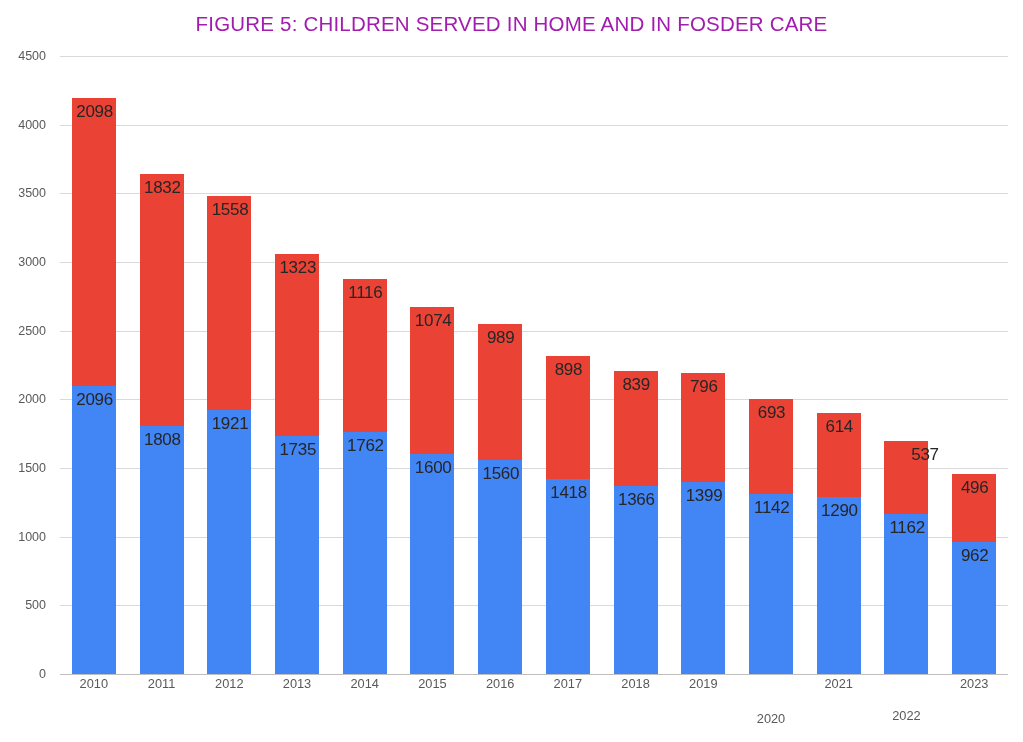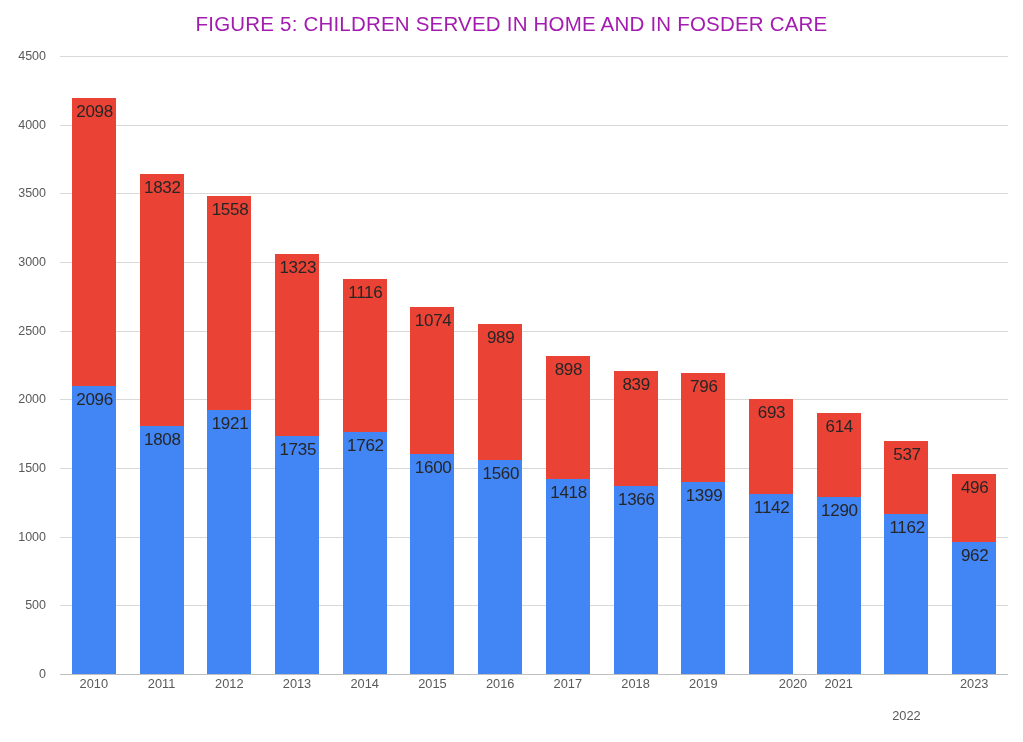--- a/index.html
+++ b/index.html
@@ -240,41 +240,41 @@
       <div class="bar-col" style="left: 756.714px; height: 618px;">
         <div class="seg seg-home" style="height: 177.16px; background: rgb(66, 133, 244);"></div>
         <div class="seg seg-foster" style="height: 84.3227px; bottom: 177.16px; background: rgb(234, 67, 53);"></div>
         <div class="seg-label lbl-home" style="bottom: 153.16px;">1290</div>
         <div class="seg-label lbl-foster" style="bottom: 237.483px;">614</div>
       </div>
       <div class="bar-col" style="left: 824.429px; height: 618px;">
         <div class="seg seg-home" style="height: 159.581px; background: rgb(66, 133, 244);"></div>
         <div class="seg seg-foster" style="height: 73.748px; bottom: 159.581px; background: rgb(234, 67, 53);"></div>
         <div class="seg-label lbl-home" style="bottom: 135.581px;">1162</div>
-        <div class="seg-label lbl-foster" style="bottom: 209.329px;">537</div>
+        <div class="seg-label lbl-foster" style="bottom: 209.329px; margin-left: 18px;">537</div>
       </div>
       <div class="bar-col" style="left: 892.143px; height: 618px;">
         <div class="seg seg-home" style="height: 132.115px; background: rgb(66, 133, 244);"></div>
         <div class="seg seg-foster" style="height: 68.1173px; bottom: 132.115px; background: rgb(234, 67, 53);"></div>
         <div class="seg-label lbl-home" style="bottom: 108.115px;">962</div>
         <div class="seg-label lbl-foster" style="bottom: 176.232px;">496</div>
       </div>
     </div>
 
   <div id="x-labels">
       <div class="x-label" style="left: 33.8571px;">2010</div>
       <div class="x-label" style="left: 101.571px;">2011</div>
       <div class="x-label" style="left: 169.286px;">2012</div>
       <div class="x-label" style="left: 237px;">2013</div>
       <div class="x-label" style="left: 304.714px;">2014</div>
       <div class="x-label" style="left: 372.429px;">2015</div>
       <div class="x-label" style="left: 440.143px;">2016</div>
       <div class="x-label" style="left: 507.857px;">2017</div>
       <div class="x-label" style="left: 575.571px;">2018</div>
       <div class="x-label" style="left: 643.286px;">2019</div>
-      <div class="x-label" style="left: 733px;">2020</div>
+      <div class="x-label" style="left: 711px; margin-top: 35px;">2020</div>
       <div class="x-label" style="left: 778.714px;">2021</div>
       <div class="x-label" style="left: 846.429px; margin-top: 32px;">2022</div>
       <div class="x-label" style="left: 914.143px;">2023</div>
     </div>
 
 
 </div>
 
 </body></html>

